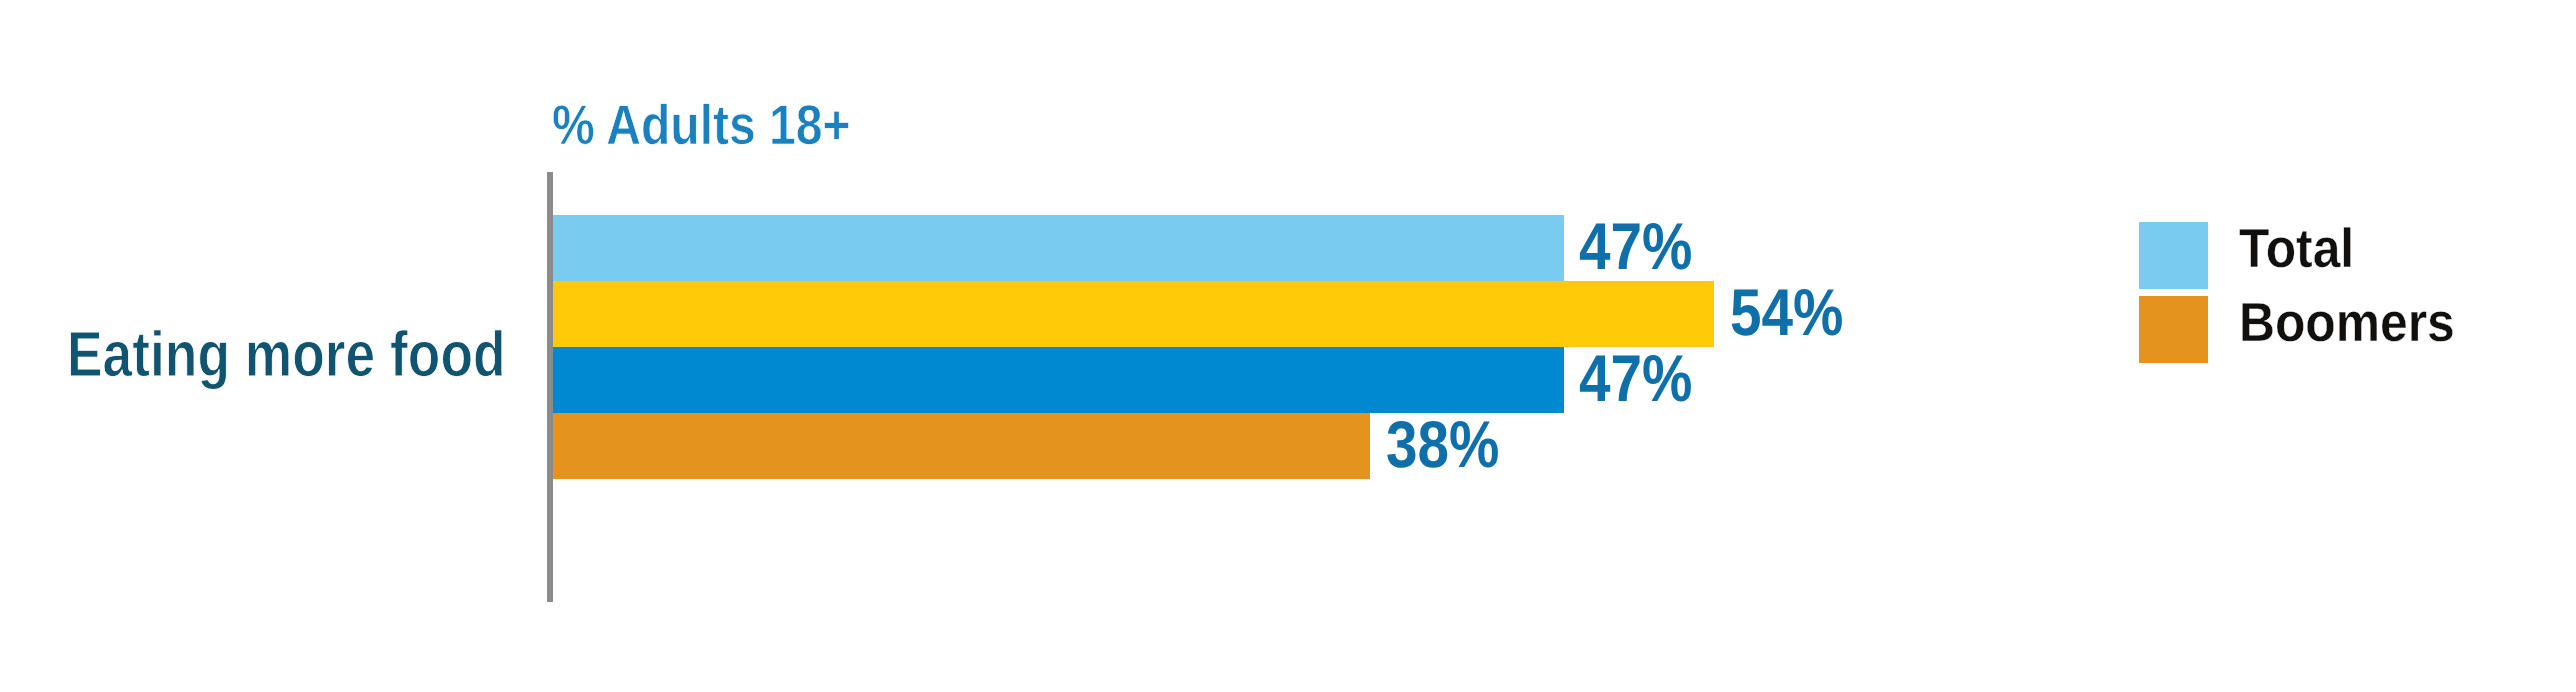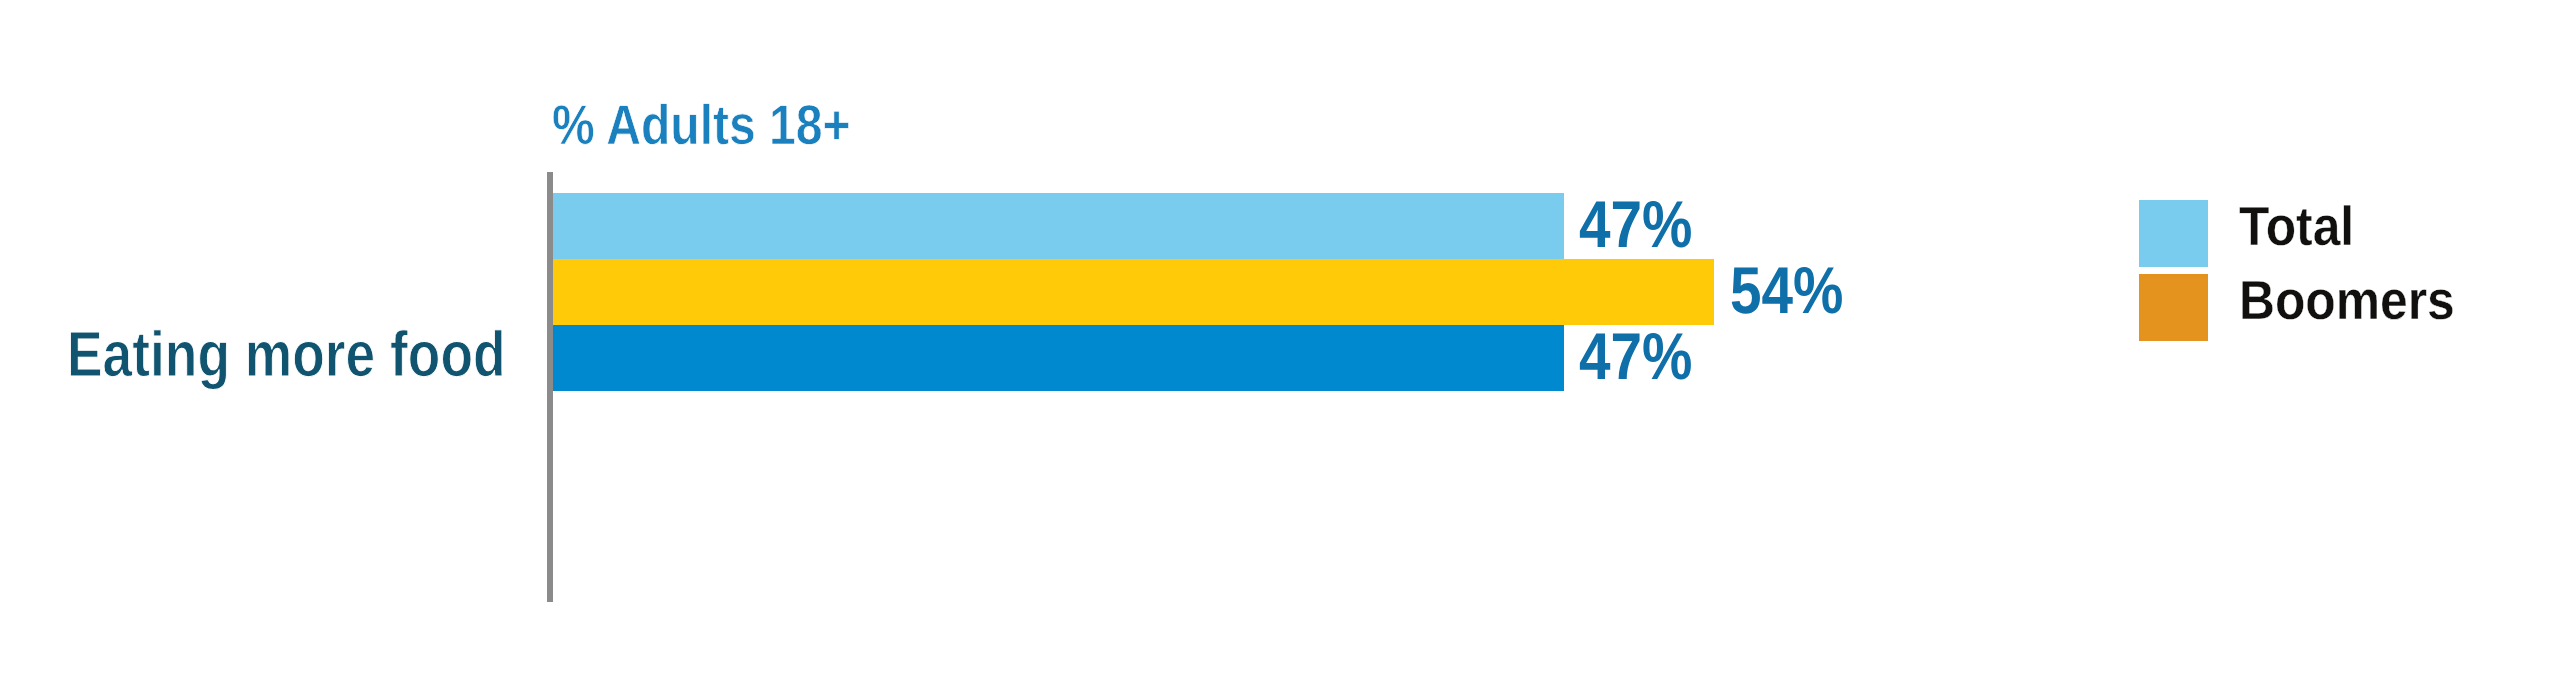--- a/index.html
+++ b/index.html
@@ -72,21 +72,21 @@
     top: 172px;
     width: 6px;
     height: 430px;
     background: #8c8b8c;
   }
 
   
   #plot {
     position: absolute;
     left: 553px;
-    top: 193px;
+    top: 215px;
     width: 1409px;
   }
   .bar-row {
     position: relative;
     height: 66px;
     width: 100%;
   }
   .bar {
     position: absolute;
     left: 0;
@@ -103,21 +103,21 @@
     color: #0f6fa9;
     white-space: nowrap;
     transform: scaleX(0.8586);
     transform-origin: 0 50%;
   }
 
   
   #legend {
     position: absolute;
     left: 2129px;
-    top: 200px;
+    top: 222px;
     width: 376px;
     padding-left: 10px;
   }
   .legend-item {
     position: relative;
     height: 74px;
     width: 100%;
   }
   .legend-swatch {
     position: absolute;
@@ -171,20 +171,24 @@
     <div class="bar-row">
       <div class="bar" style="width: 1161px; background: rgb(255, 202, 8);"></div>
       <div class="bar-value" style="left: 1177px; color: rgb(15, 111, 169);">54%</div>
     </div>
 
     <div class="bar-row">
       <div class="bar" style="width: 1011px; background: rgb(0, 137, 206);"></div>
       <div class="bar-value" style="left: 1026px; color: rgb(15, 111, 169);">47%</div>
     </div>
 
+    <div class="bar-row">
+      <div class="bar" style="width: 817px; background: rgb(229, 147, 31);"></div>
+      <div class="bar-value" style="left: 833px; color: rgb(15, 111, 169);">38%</div>
+    </div>
 
   </div>
 
   <div id="legend">
 
     <div class="legend-item">
       <div class="legend-swatch" style="background: rgb(121, 204, 238);"></div>
       <div class="legend-label">
           <span>Total</span>
         </div>

